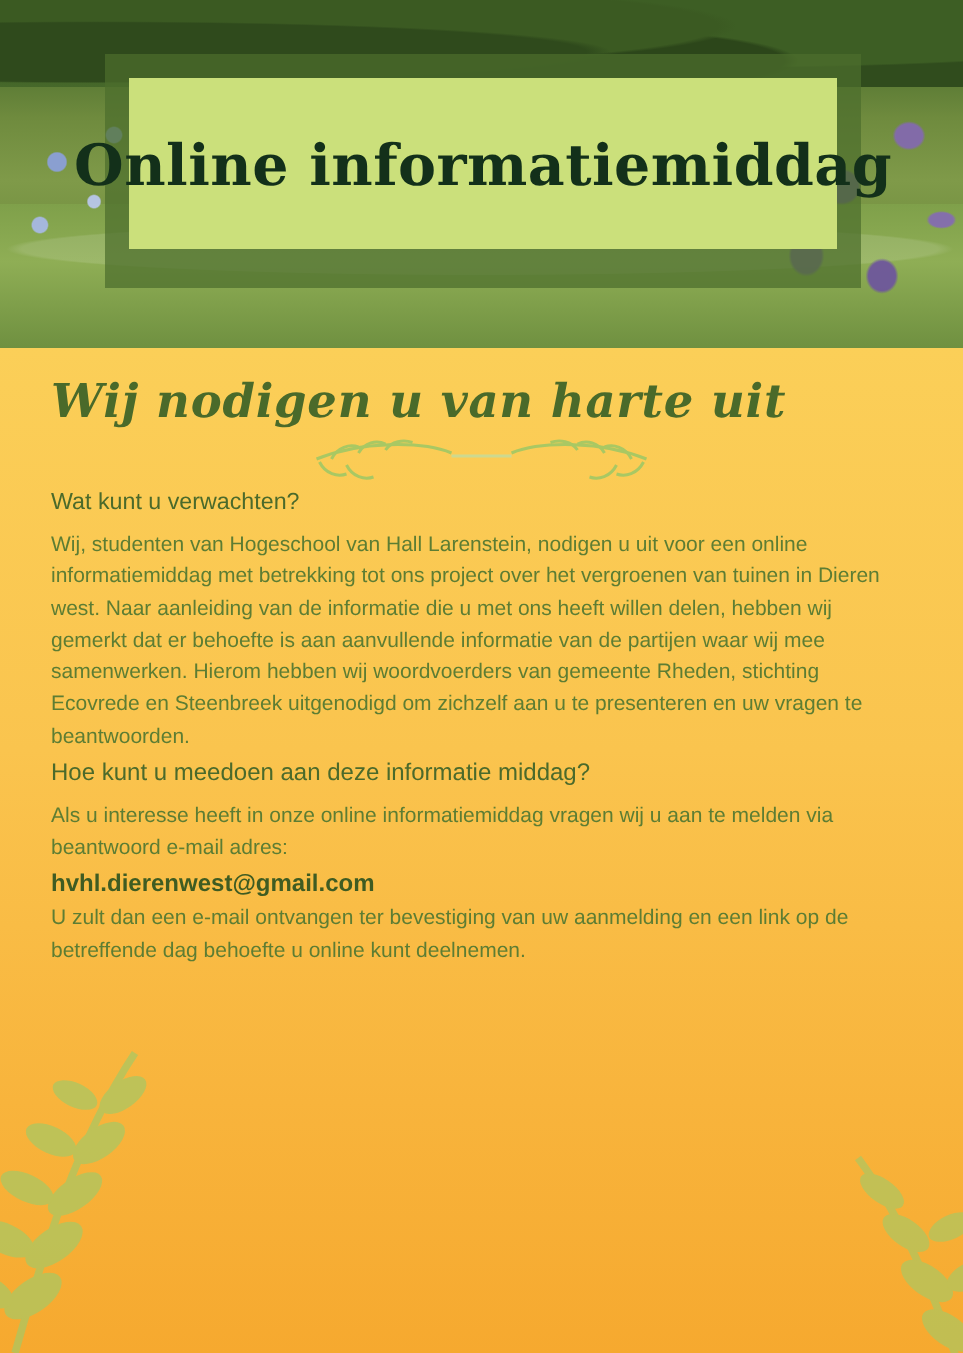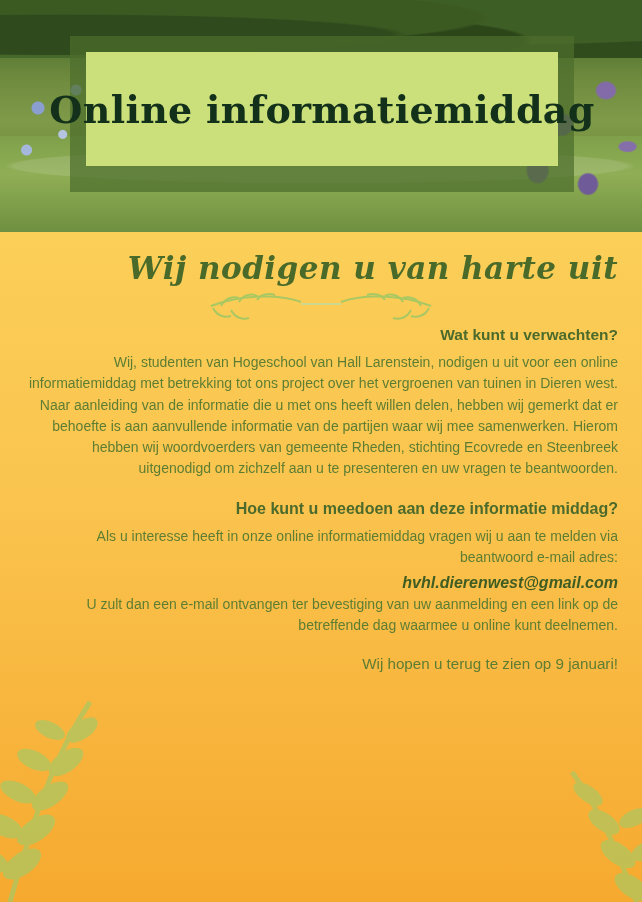--- a/index.html
+++ b/index.html
@@ -118,22 +118,22 @@
     left: 0;
     width: 642px;
     height: 670px;
     background: linear-gradient(to bottom, #fbcf58 0%, #fac44e 40%, #f8b43c 75%, #f6a92f 100%);
     overflow: hidden;
   }
 
   .content {
     position: relative;
     z-index: 3;
-    padding: 0 24px;
-    text-align: right;
+    padding: 0 34px;
+    text-align: left;
     color: #4e6b2c;
   }
 
   .script {
     font-family: "DejaVu Serif", serif;
     font-style: italic;
     font-weight: 700;
     font-size: 31px;
     color: #4a6a2a;
     margin-top: 18px;
@@ -148,40 +148,39 @@
   }
   .divider {
     position: relative;
     height: 34px;
     margin-top: 4px;
   }
   .divider svg { display: block; margin: 0 auto; }
 
   .heading {
     font-size: 15.5px;
-    font-weight: bold;
+    font-weight: normal;
     color: #4b6a2b;
     margin: 2px 0 8px 0;
   }
   .heading.second {
-    margin-top: 20px;
+    margin-top: 6px;
     font-size: 16px;
   }
   p.para {
     margin: 0 0 6px 0;
     font-size: 14px;
     line-height: 1.52;
     color: #5d7d33;
   }
   .email {
     font-weight: bold;
     font-size: 16px;
     color: #3f5c22;
     margin: 2px 0 2px 0;
-    font-style: italic;
   }
   .closing {
     margin-top: 18px;
     font-size: 15.2px;
     color: #5d7d33;
   }
 
   
   .leaf-left, .leaf-right {
     position: absolute;
@@ -260,18 +259,17 @@
           </g>
         </svg>
       </div>
 
       <div class="heading">Wat kunt u verwachten?</div>
       <p class="para">Wij, studenten van Hogeschool van Hall Larenstein, nodigen u uit voor een online informatiemiddag met betrekking tot ons project over het vergroenen van tuinen in Dieren west. Naar aanleiding van de informatie die u met ons heeft willen delen, hebben wij gemerkt dat er behoefte is aan aanvullende informatie van de partijen waar wij mee samenwerken. Hierom hebben wij woordvoerders van gemeente Rheden, stichting Ecovrede en Steenbreek uitgenodigd om zichzelf aan u te presenteren en uw vragen te beantwoorden.</p>
 
       <div class="heading second">Hoe kunt u meedoen aan deze informatie middag?</div>
       <p class="para">Als u interesse heeft in onze online informatiemiddag vragen wij u aan te melden via beantwoord e-mail adres:</p>
       <div class="email">hvhl.dierenwest@gmail.com</div>
-      <p class="para">U zult dan een e-mail ontvangen ter bevestiging van uw aanmelding en een link op de betreffende dag waarmee u online kunt deelnemen.</p>
-
-      <p class="closing">Wij hopen u terug te zien op 9 januari!</p>
+      <p class="para">U zult dan een e-mail ontvangen ter bevestiging van uw aanmelding en een link op de betreffende dag behoefte u online kunt deelnemen.</p>
+
     </div>
   </div>
 </div>
 
 </body></html>

